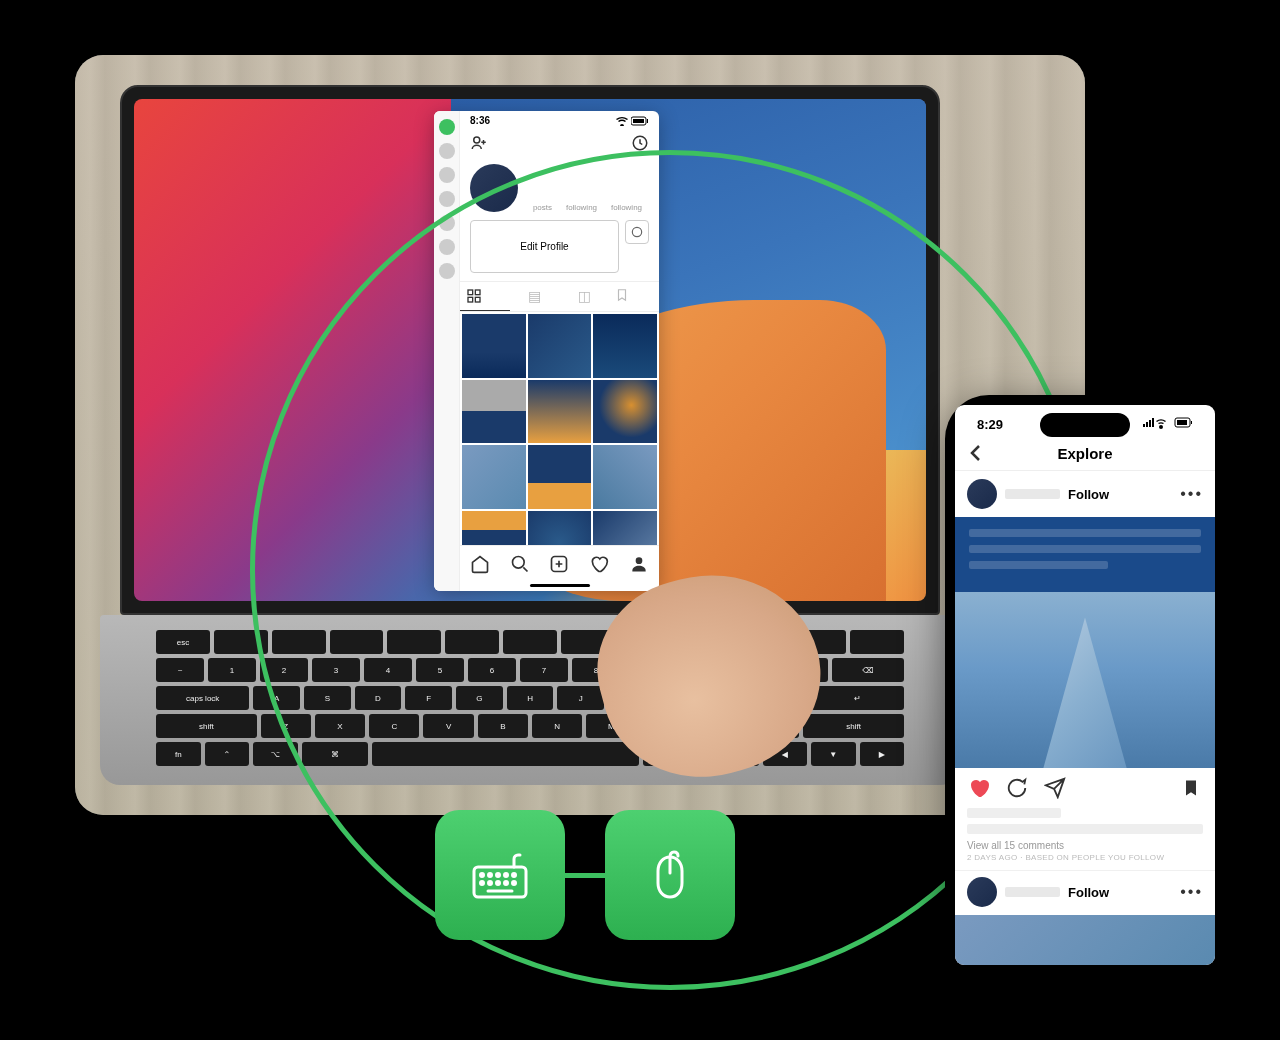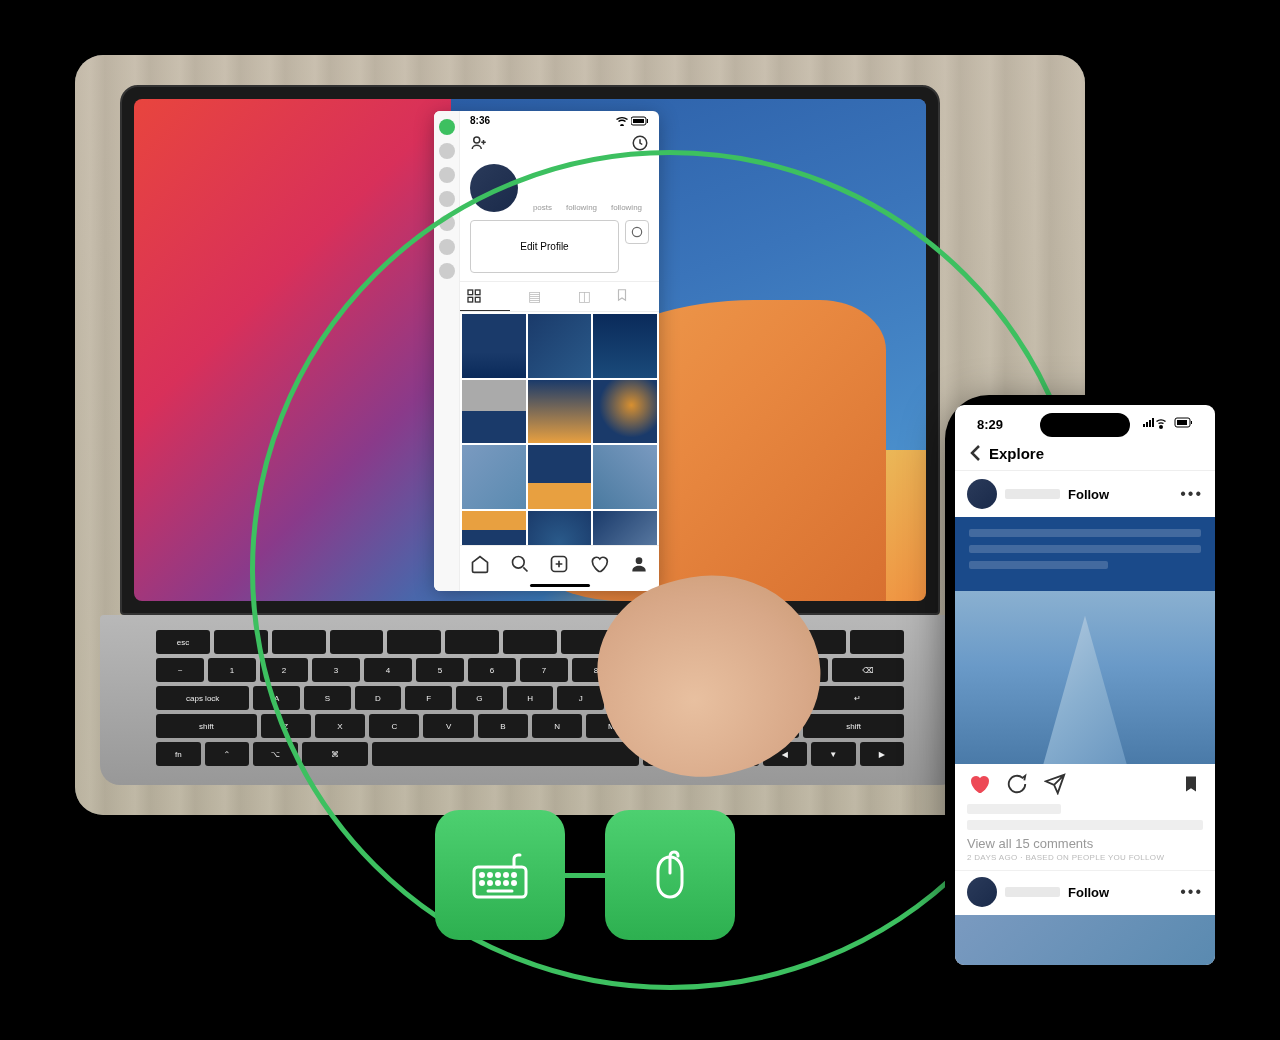--- a/index.html
+++ b/index.html
@@ -54,40 +54,40 @@
 .ring{position:absolute;top:150px;left:250px;width:840px;height:840px;border:5px solid #3dc060;border-radius:50%;z-index:1}
 .ctrls{position:absolute;bottom:100px;left:435px;display:flex;align-items:center;z-index:5}
 .ctrl-btn{width:130px;height:130px;background:linear-gradient(180deg,#4dd070,#2db050);border-radius:24px;display:flex;align-items:center;justify-content:center;color:#fff}
 .ctrl-link{width:40px;height:5px;background:#3dc060;margin:0}
 .phone{position:absolute;top:395px;right:55px;width:280px;height:580px;background:#000;border-radius:44px;padding:10px;z-index:10;box-shadow:0 10px 40px rgba(0,0,0,.5)}
 .phone-screen{width:100%;height:100%;background:#fff;border-radius:9px;overflow:hidden;display:flex;flex-direction:column;position:relative}
 .notch{position:absolute;top:8px;left:50%;transform:translateX(-50%);width:90px;height:24px;background:#000;border-radius:14px;z-index:20}
 .ph-status{display:flex;justify-content:space-between;padding:12px 22px 4px;font-size:13px;font-weight:700}
 .ph-head{display:flex;align-items:center;padding:8px 14px;border-bottom:1px solid #eee}
 .ph-back{width:20px;font-size:20px;color:#333}
-.ph-title{flex:1;text-align:left;font-weight:600;font-size:15px}
+.ph-title{flex:1;text-align:center;font-weight:600;font-size:15px}
 .ph-post{flex:1;overflow:hidden;display:flex;flex-direction:column}
 .ph-user{display:flex;align-items:center;padding:8px 12px;gap:8px}
 .ph-uav{width:30px;height:30px;border-radius:50%;background:linear-gradient(135deg,#2a3a5a,#1a2a4a)}
 .ph-uname{flex:1;height:10px;background:#e8e8e8;border-radius:2px;max-width:60px}
 .ph-follow{color:#000000;font-size:13px;font-weight:600}
 .ph-more{font-size:16px;color:#333;letter-spacing:2px}
 .ph-img{flex:1;background:linear-gradient(180deg,#1a4a8a 0%,#1a4a8a 30%,#8ab0d0 30%,#6a9ac8 60%,#4a7aa8 100%);position:relative;min-height:240px}
 .ph-lines{position:absolute;top:12px;left:14px;right:14px}
 .ph-line{height:8px;background:rgba(255,255,255,.18);margin-bottom:8px;border-radius:2px}
 .ph-line.s{width:60%}
 .ph-building{position:absolute;bottom:0;left:10%;width:80%;height:60%;background:linear-gradient(135deg,#c8d8e8 0%,#8ab0d0 50%,#5a8ab8 100%);clip-path:polygon(30% 100%,50% 0%,70% 100%)}
 .ph-actions{display:flex;align-items:center;padding:8px 12px;gap:14px}
 .ph-act{width:24px;height:24px;display:flex;align-items:center;justify-content:center}
 .ph-act.heart{color:#ed4956}
 .ph-act.bk{margin-left:auto}
 .ph-meta{padding:0 12px 8px}
 .ph-bar{height:10px;background:#eee;border-radius:2px;margin-bottom:6px}
 .ph-bar.s{width:40%}
-.ph-comments{font-size:13px;color:#999;margin-top:5px}
+.ph-comments{font-size:10px;color:#999;margin-top:5px}
 .ph-time{font-size:8px;color:#bbb;margin-top:2px;letter-spacing:.3px}
 .ph-next{display:flex;align-items:center;padding:6px 12px;gap:8px;border-top:1px solid #f0f0f0}
 .ph-nav2{width:30px;height:30px;border-radius:50%;background:linear-gradient(135deg,#2a3a5a,#1a2a4a)}
 .ph-bottom{height:50px;background:linear-gradient(135deg,#7a9ac0,#5a8ab0);margin-top:2px}
 svg{display:block}
 </style>
 </head>
 <body>
 
 <div class="ring"></div>

